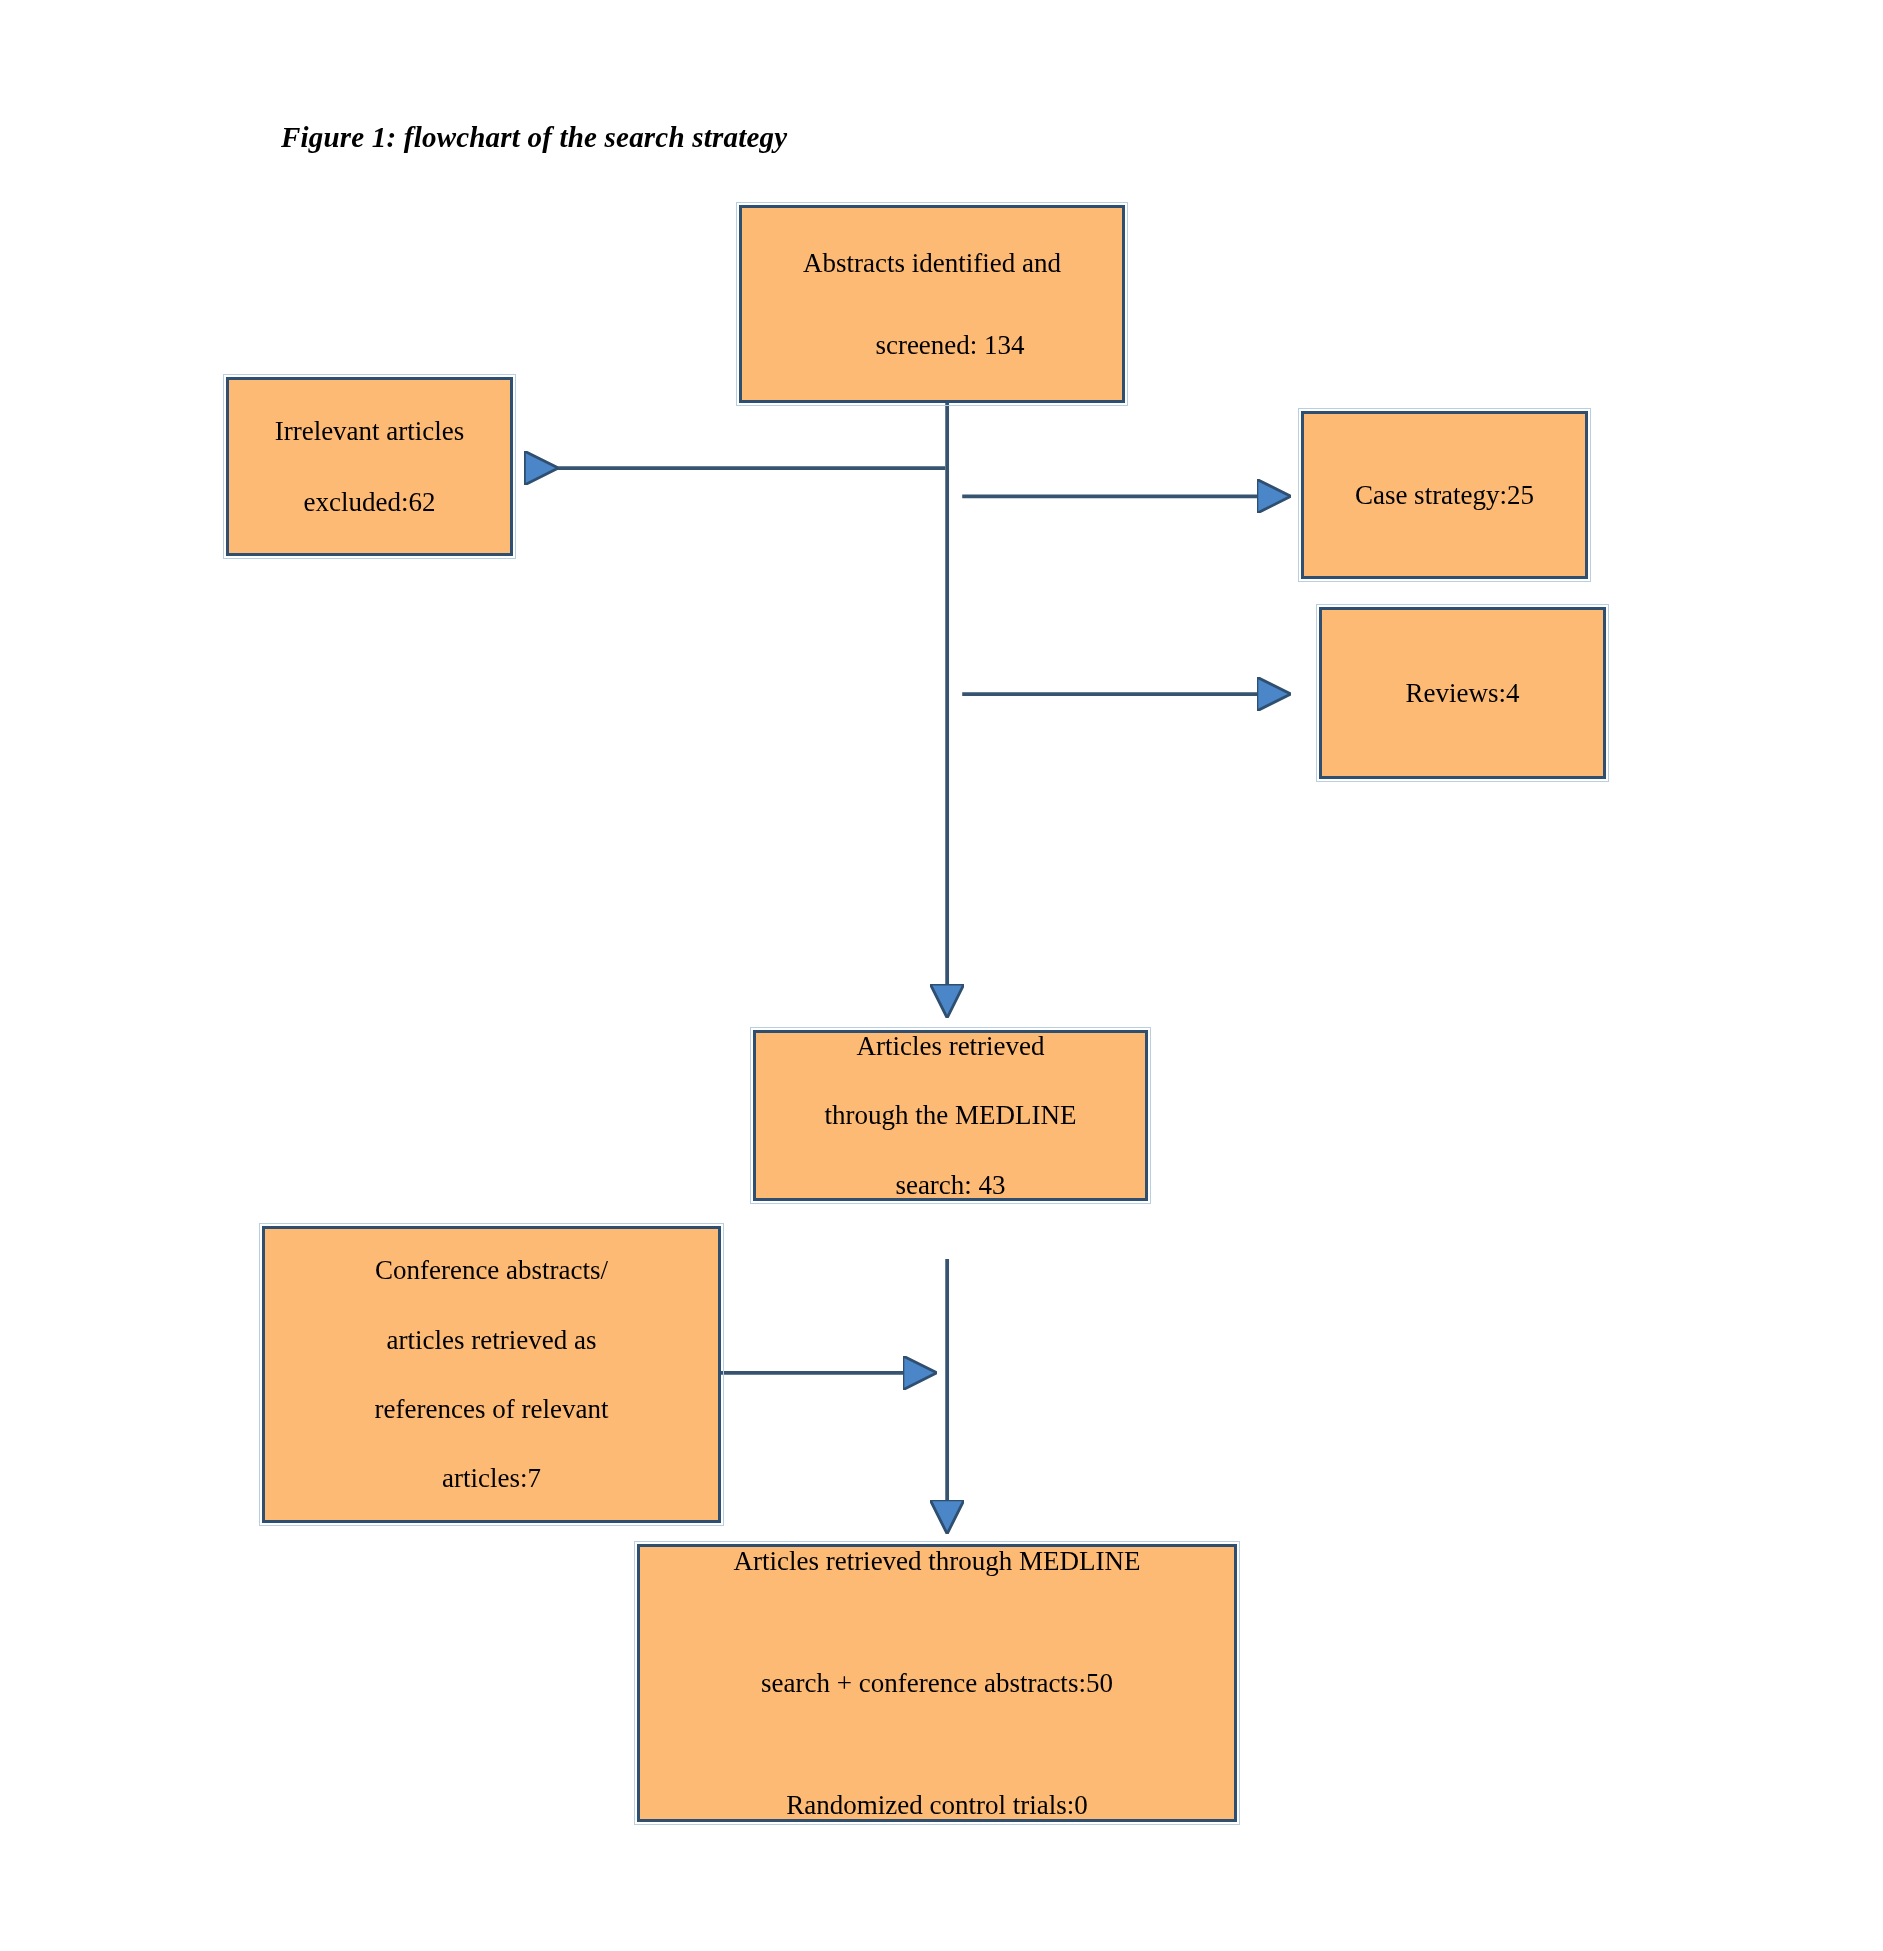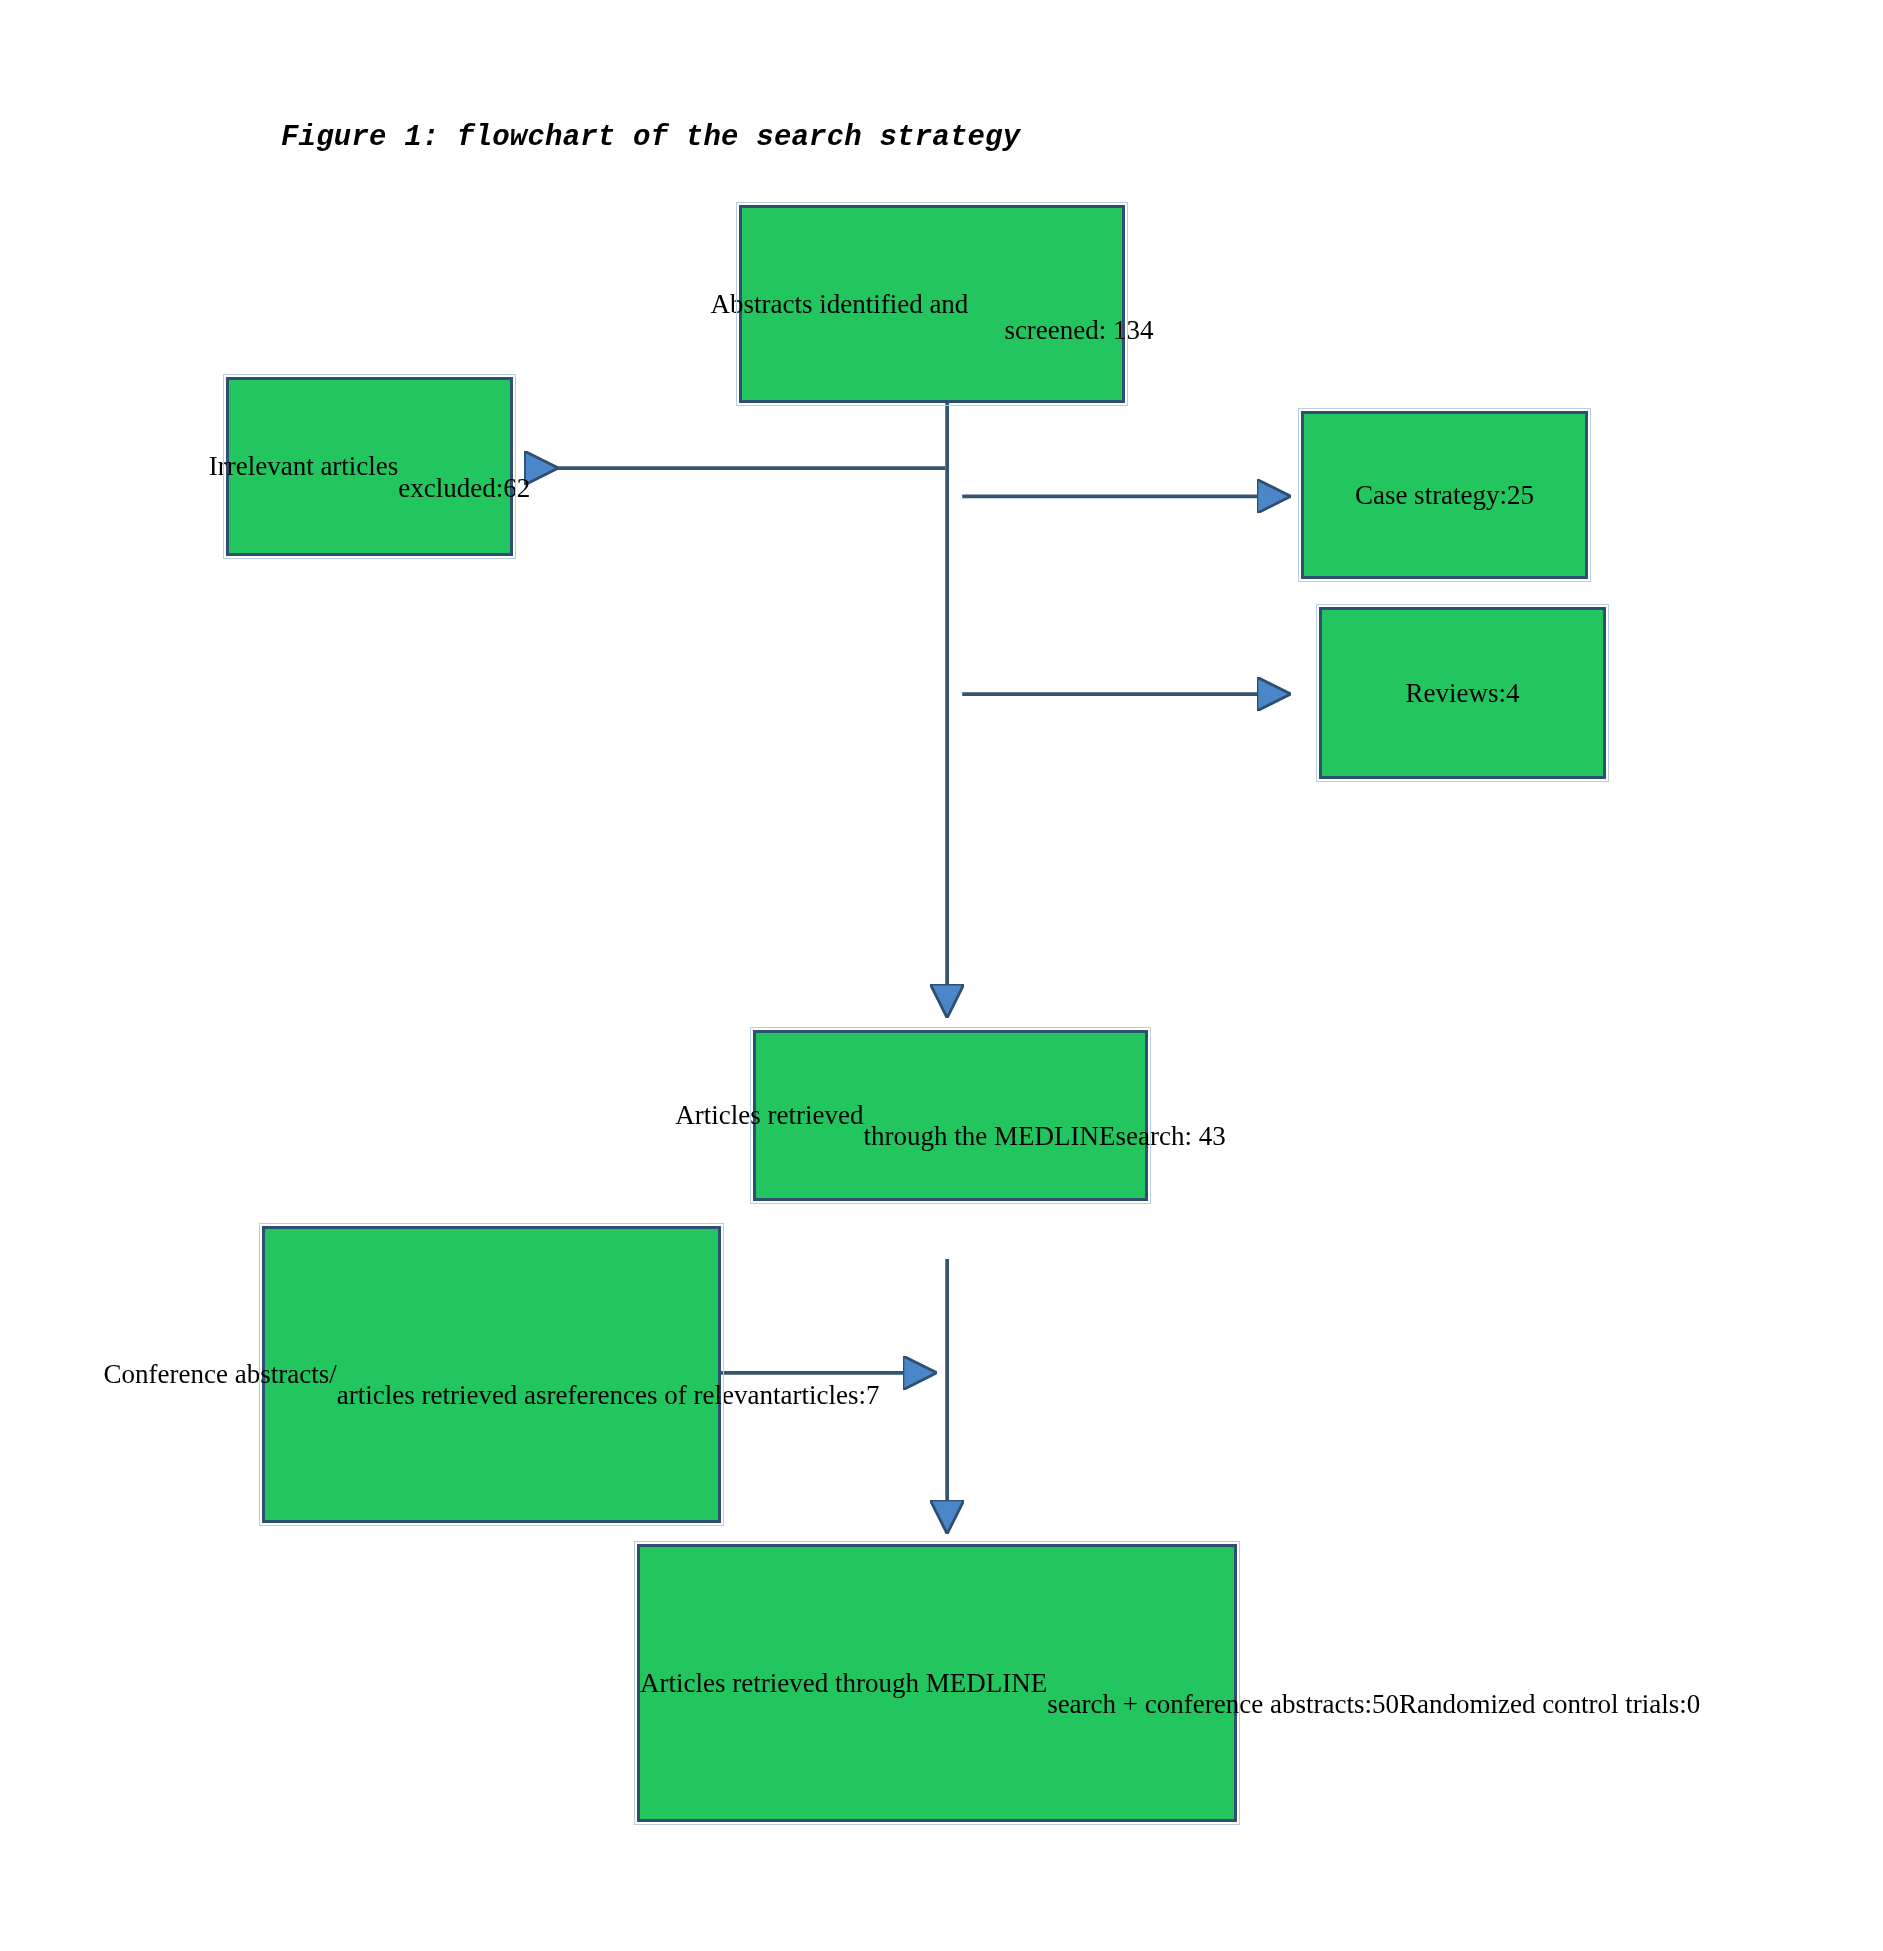--- a/index.html
+++ b/index.html
@@ -15,39 +15,39 @@
     background: #ffffff;
     overflow: hidden;
     font-family: "Liberation Serif", "DejaVu Serif", serif;
   }
 
   
   .fig-title {
     position: absolute;
     left: 281px;
     top: 121px;
-    font-family: Liberation Mono, monospace;
+    font-family: Liberation Serif, serif;
     font-weight: bold;
     font-style: italic;
     font-size: 29px;
     letter-spacing: 0.2px;
     color: #000000;
     white-space: nowrap;
   }
 
   
   .node {
     position: absolute;
     box-sizing: border-box;
-    background: #22c55e;
+    background: #fdba74;
     border: 3.8px solid #2f4f70;
     outline: 0.9px solid #b9cfe0;
     outline-offset: 2.8px;
     display: flex;
-    flex-direction: row;
+    flex-direction: column;
     align-items: center;
     justify-content: center;
     color: #000000;
     text-align: center;
   }
   .node .line {
     display: block;
     font-size: 27px;
     line-height: 1.05;
     white-space: nowrap;

